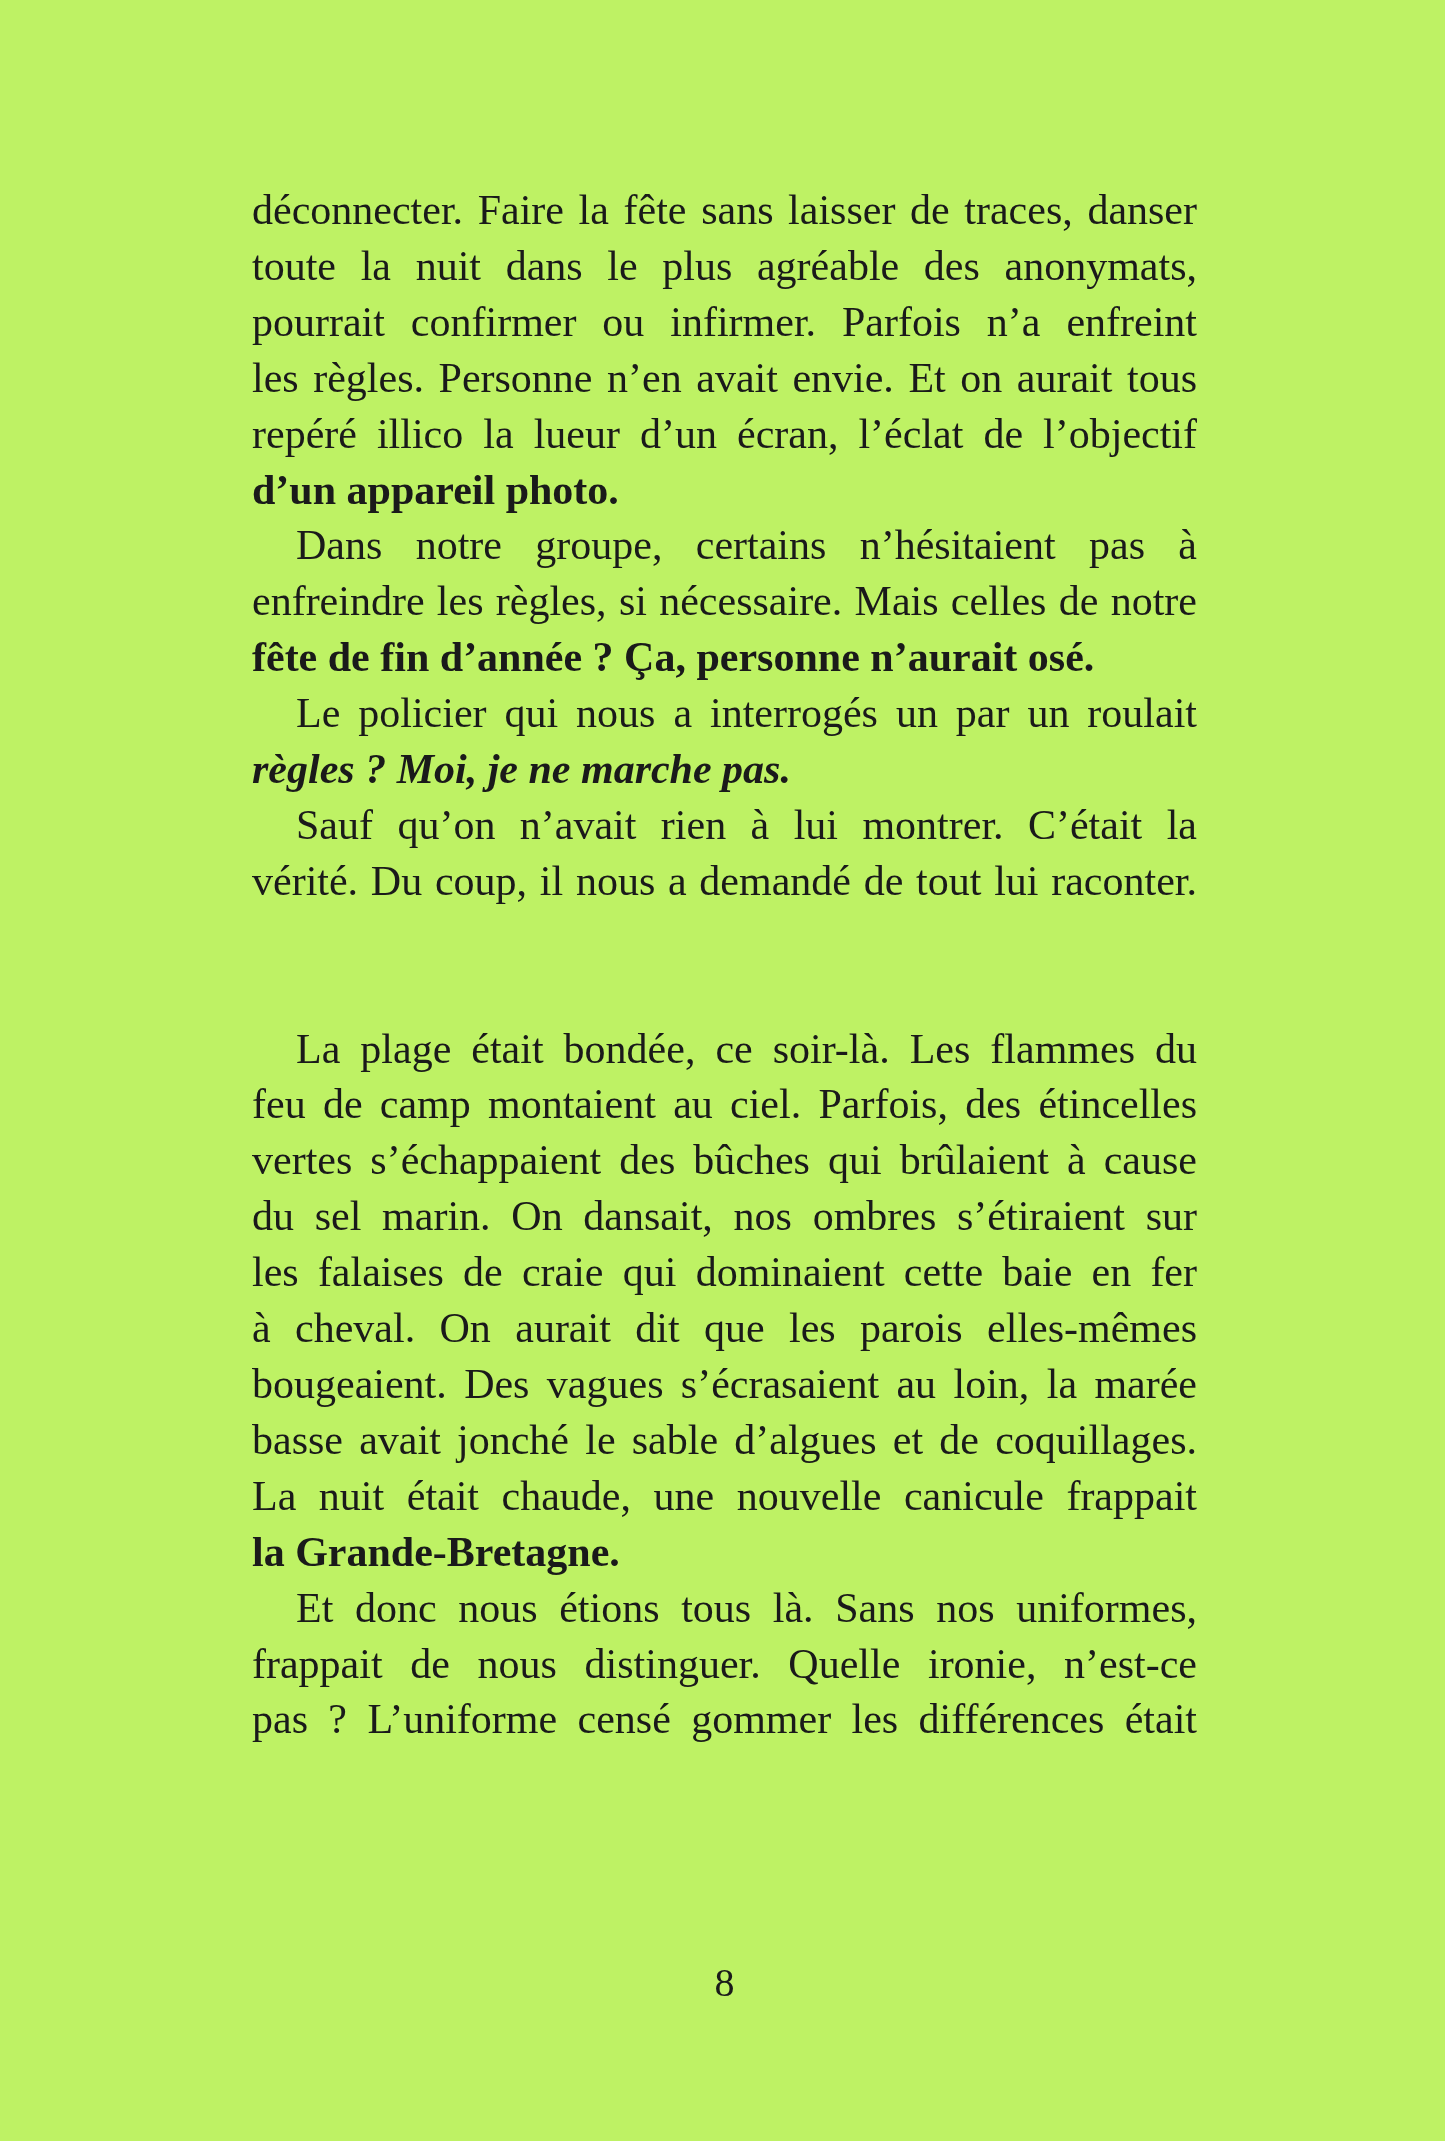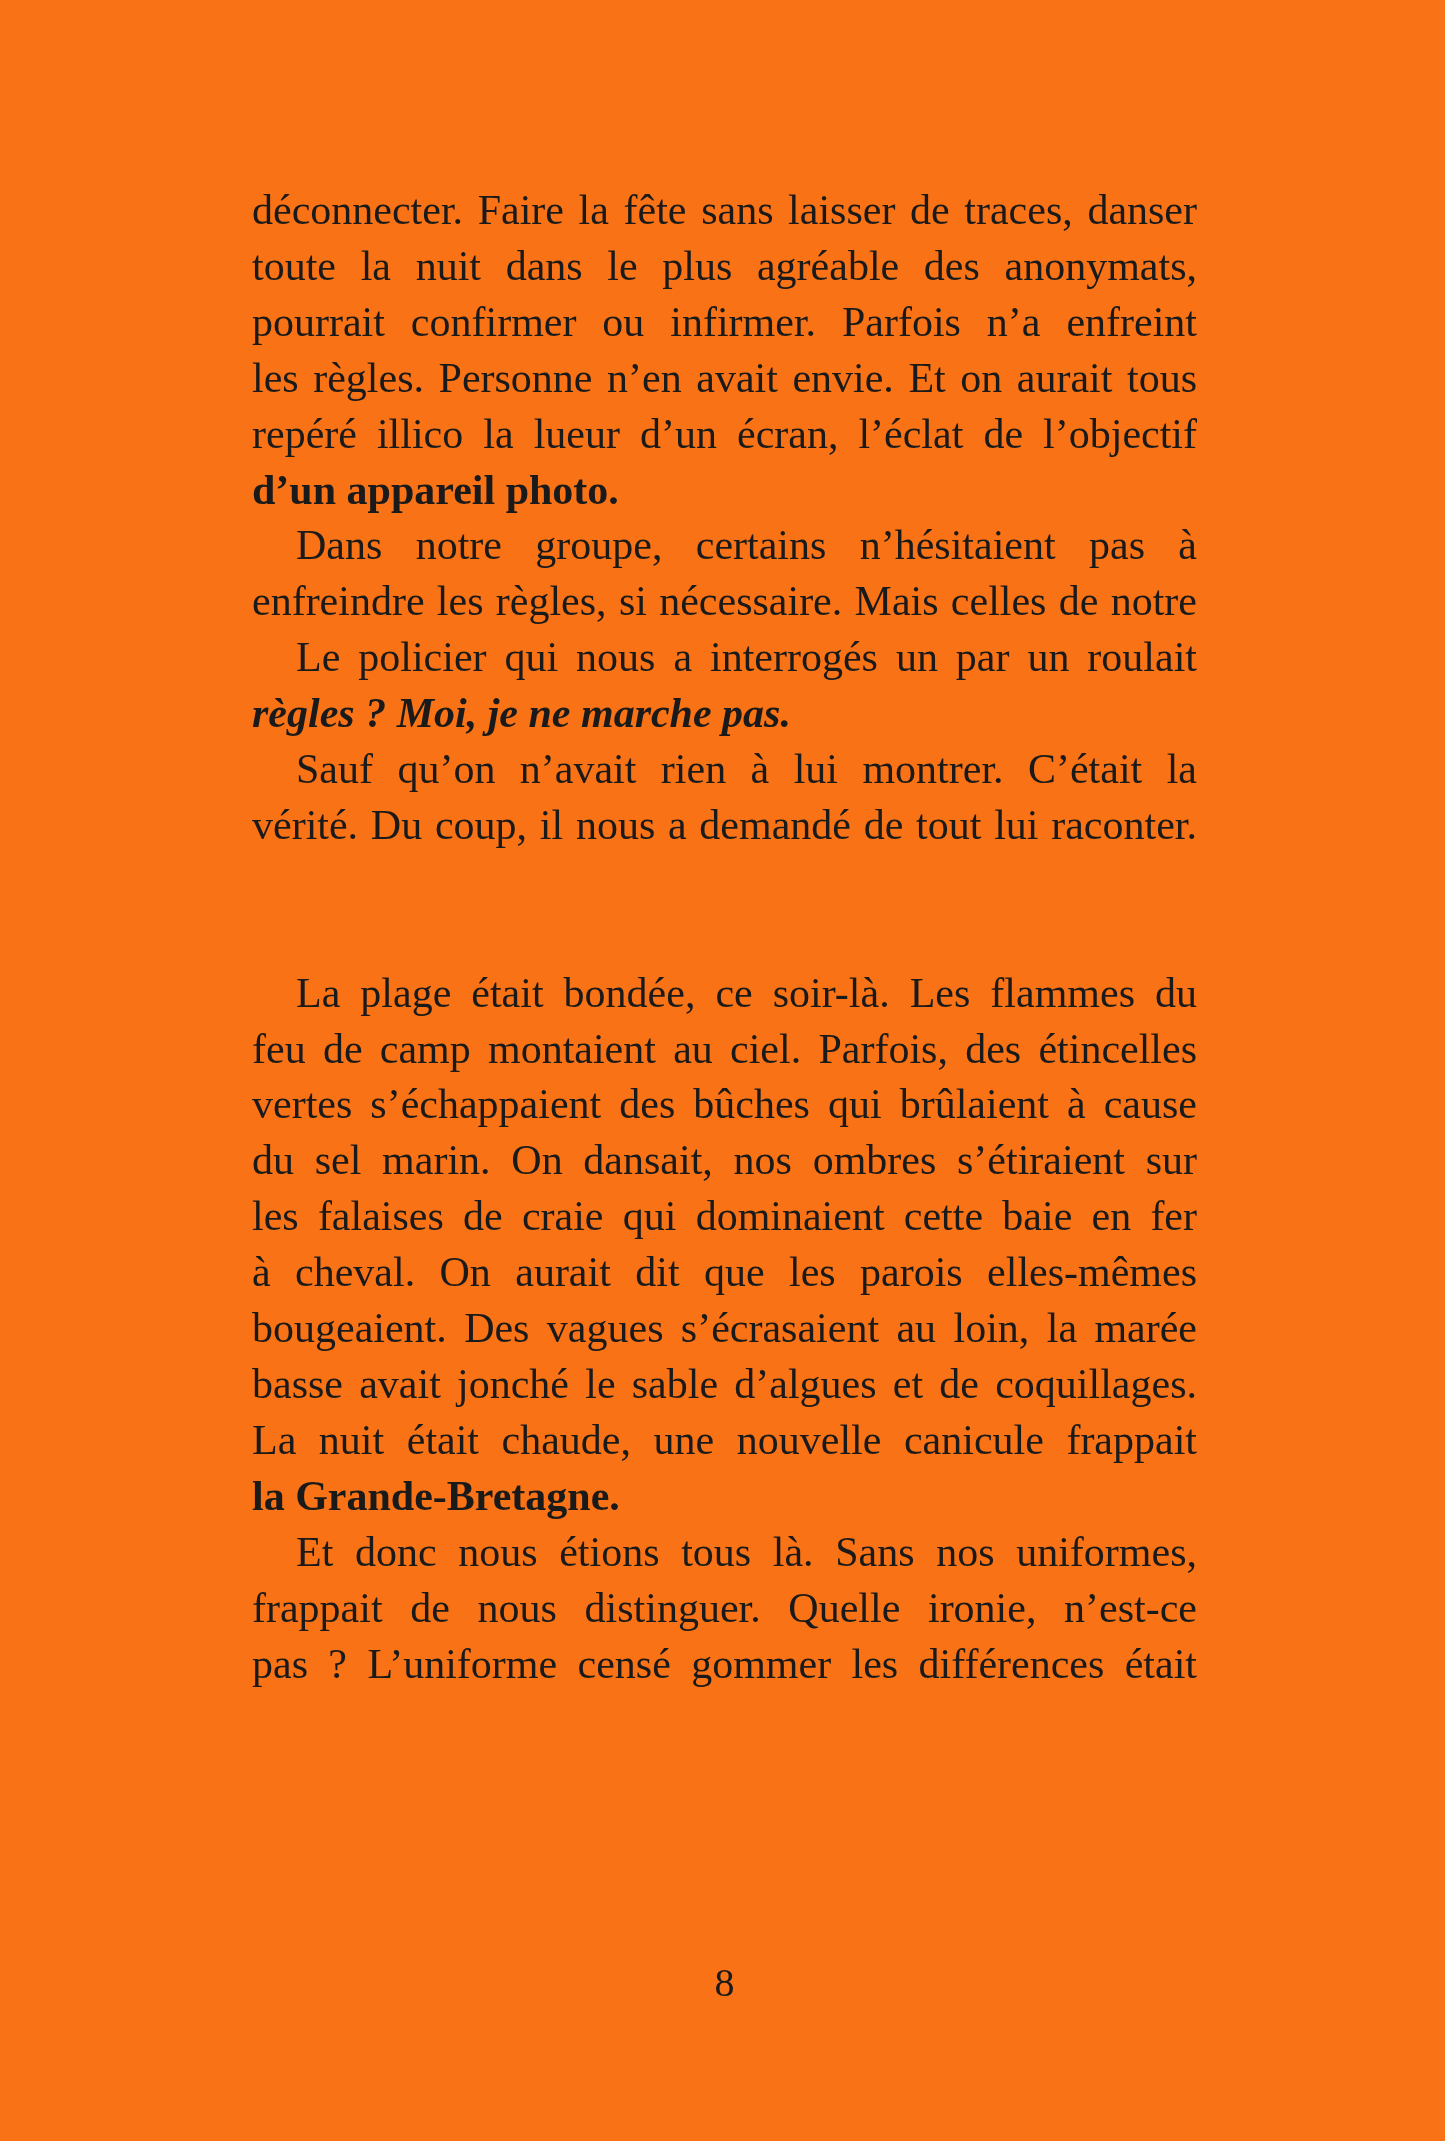--- a/index.html
+++ b/index.html
@@ -4,21 +4,21 @@
 <style>
   html, body {
     margin: 0;
     padding: 0;
     background: #ffffff;
   }
   .page {
     position: relative;
     width: 1445px;
     height: 2141px;
-    background: #f97316;
+    background: #bef264;
     font-family: "Liberation Serif", "DejaVu Serif", serif;
     color: #1a1a1a;
     overflow: hidden;
   }
   .text-block {
     position: absolute;
     left: 252px;
     top: 183px;
     width: 945px;
     font-size: 42px;
@@ -59,20 +59,21 @@
 <div class="page">
   <div class="text-block">
       <div class="line"><span>déconnecter. Faire la fête sans laisser de traces, danser</span></div>
       <div class="line"><span>toute la nuit dans le plus agréable des anonymats,</span></div>
       <div class="line"><span>pourrait confirmer ou infirmer. Parfois n’a enfreint</span></div>
       <div class="line"><span>les règles. Personne n’en avait envie. Et on aurait tous</span></div>
       <div class="line"><span>repéré illico la lueur d’un écran, l’éclat de l’objectif</span></div>
       <div class="line no-just"><span>d’un appareil photo.</span></div>
       <div class="line indent"><span>Dans notre groupe, certains n’hésitaient pas à</span></div>
       <div class="line"><span>enfreindre les règles, si nécessaire. Mais celles de notre</span></div>
+      <div class="line no-just"><span>fête de fin d’année ? Ça, personne n’aurait osé.</span></div>
       <div class="line indent"><span>Le policier qui nous a interrogés un par un roulait</span></div>
       <div class="line no-just"><span class="it">règles ? Moi, je ne marche pas.</span></div>
       <div class="line indent"><span>Sauf qu’on n’avait rien à lui montrer. C’était la</span></div>
       <div class="line"><span>vérité. Du coup, il nous a demandé de tout lui raconter.</span></div>
       <div class="line indent gap"><span>La plage était bondée, ce soir-là. Les flammes du</span></div>
       <div class="line"><span>feu de camp montaient au ciel. Parfois, des étincelles</span></div>
       <div class="line"><span>vertes s’échappaient des bûches qui brûlaient à cause</span></div>
       <div class="line"><span>du sel marin. On dansait, nos ombres s’étiraient sur</span></div>
       <div class="line"><span>les falaises de craie qui dominaient cette baie en fer</span></div>
       <div class="line"><span>à cheval. On aurait dit que les parois elles-mêmes</span></div>

